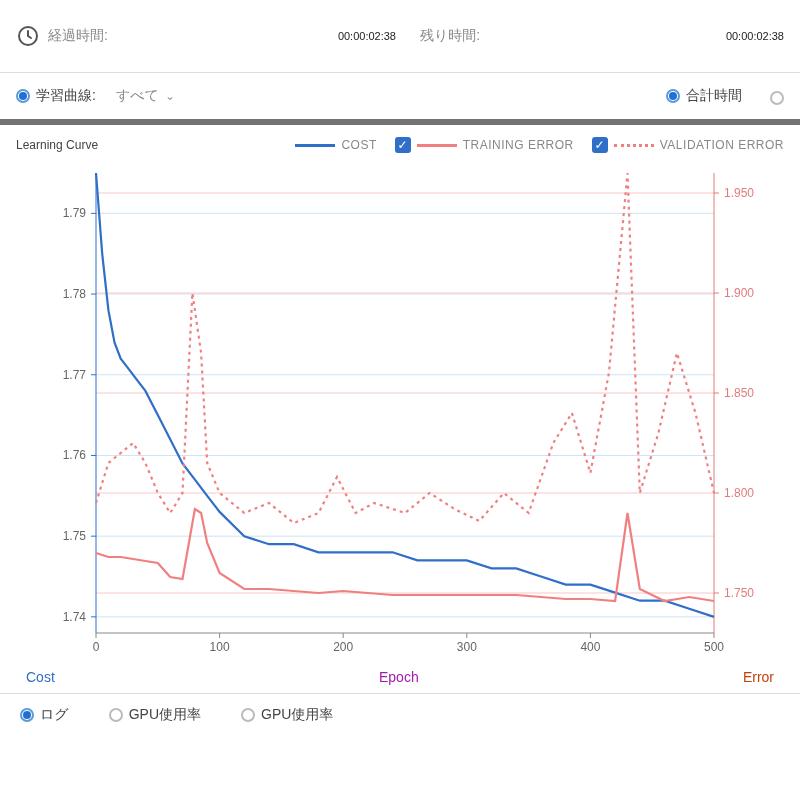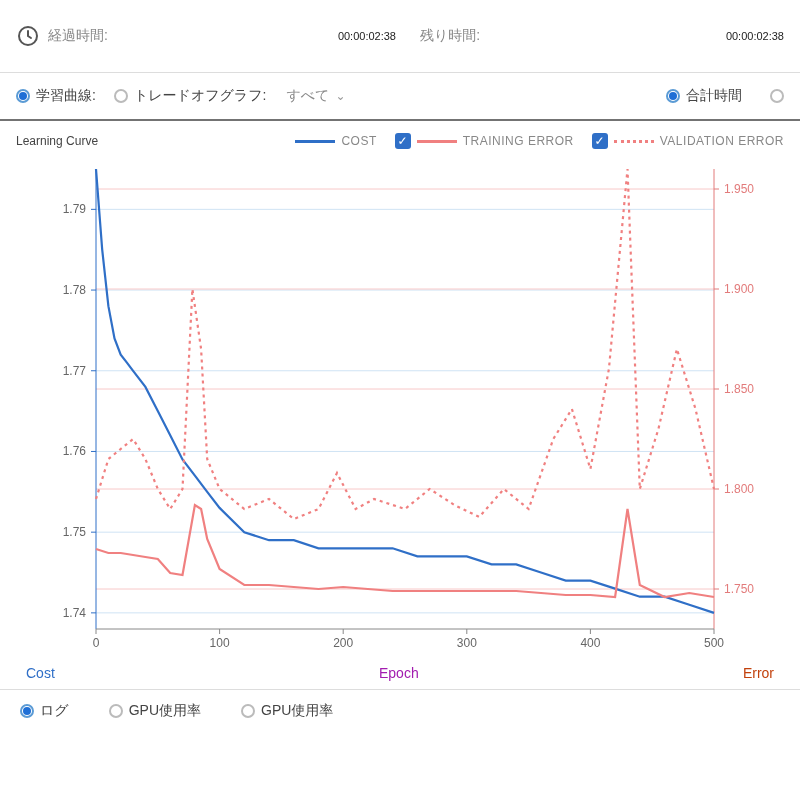--- a/index.html
+++ b/index.html
@@ -2,21 +2,21 @@
 <html><head>
 <meta charset="utf-8">
 <style>
   * { box-sizing: border-box; margin: 0; padding: 0; }
   body { font-family: "Segoe UI", "Yu Gothic UI", sans-serif; background: #fff; color: #333; width: 800px; }
   .timebar { display: flex; align-items: center; gap: 8px; padding: 24px 16px; border-bottom: 1px solid #ddd; }
   .timebar .clk { width: 24px; height: 24px; flex: 0 0 auto; }
   .timebar .lbl { color: #888; font-size: 14px; }
   .timebar .val { color: #222; font-size: 11px; font-weight: 500; margin-left: auto; margin-right: 16px; }
   .timebar .cell { display: flex; align-items: center; flex: 1; }
-  .tabbar { display: flex; align-items: center; gap: 18px; padding: 14px 16px; border-bottom: 2px solid #737373; }
+  .tabbar { display: flex; align-items: flex-end; gap: 18px; padding: 14px 16px; border-bottom: 6px solid #737373; }
   .radio { display: flex; align-items: center; gap: 6px; font-size: 14px; color: #444; }
   .rdot { width: 14px; height: 14px; border: 2px solid #5b9bd5; border-radius: 50%; display: flex; align-items: center; justify-content: center; }
   .rdot.on::after { content: ""; width: 8px; height: 8px; background: #1f6fd6; border-radius: 50%; }
   .rdot.off { border-color: #bbb; }
   .dropdown { display: flex; align-items: center; gap: 6px; color: #888; font-size: 14px; margin-left: 2px; }
   .chev { color: #999; font-size: 12px; }
   .chart-area { padding: 12px 16px 8px 16px; }
   .chart-head { display: flex; align-items: center; gap: 20px; margin-bottom: 10px; }
   .chart-title { font-size: 12px; color: #444; }
   .legend { display: flex; align-items: center; gap: 18px; margin-left: auto; }
@@ -49,24 +49,20 @@
       <span class="lbl">残り時間:</span>
       <span class="val" style="margin-right:0">00:00:02:38</span>
     </div>
 </div>
 
 <div class="tabbar">
   <div class="radio">
       <span class="rdot on"></span>
       <span>学習曲線:</span>
     </div>
-  <div class="radio">
-      <span class="rdot off"></span>
-      <span>トレードオフグラフ:</span>
-    </div>
   <div class="dropdown">
       <span>すべて</span>
       <span class="chev">⌄</span>
     </div>
   <div style="flex:1"></div>
   <div class="radio">
       <span class="rdot on"></span>
       <span>合計時間</span>
     </div>
   <span class="rdot off" style="margin-left:10px"></span>

